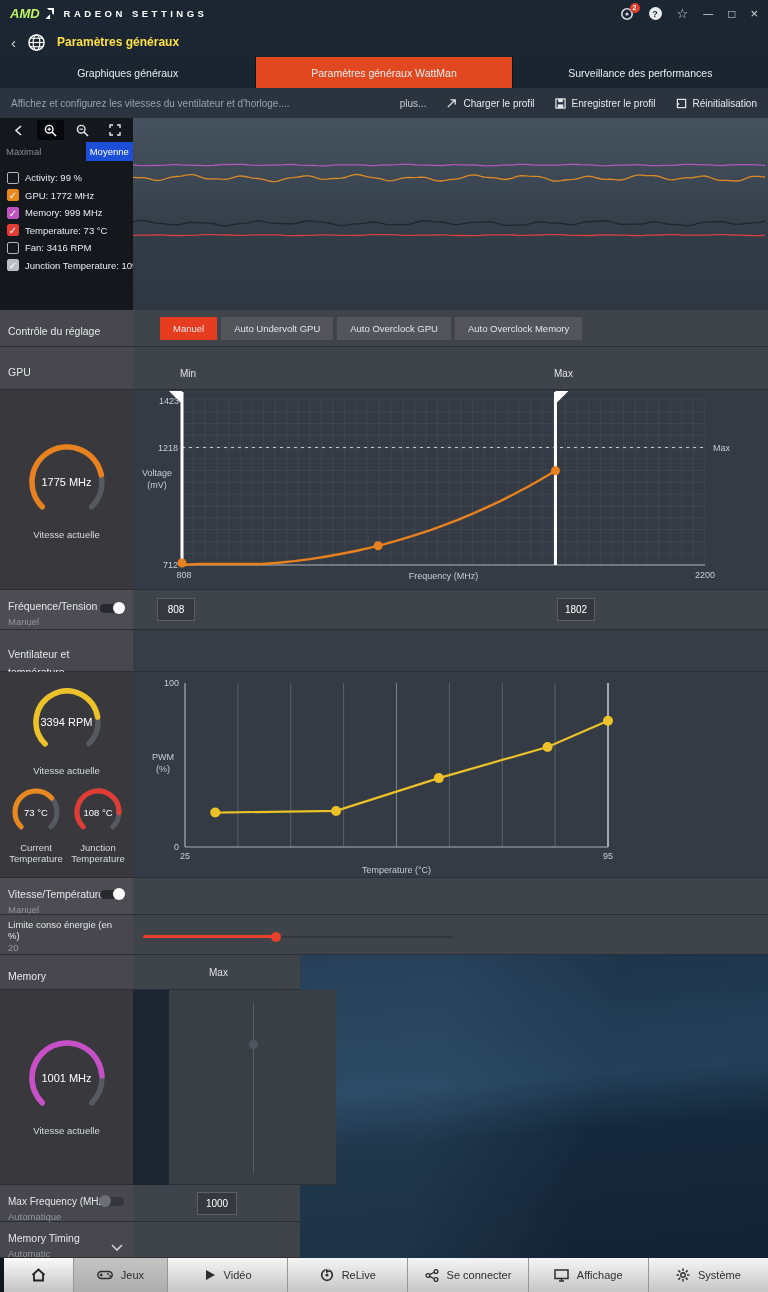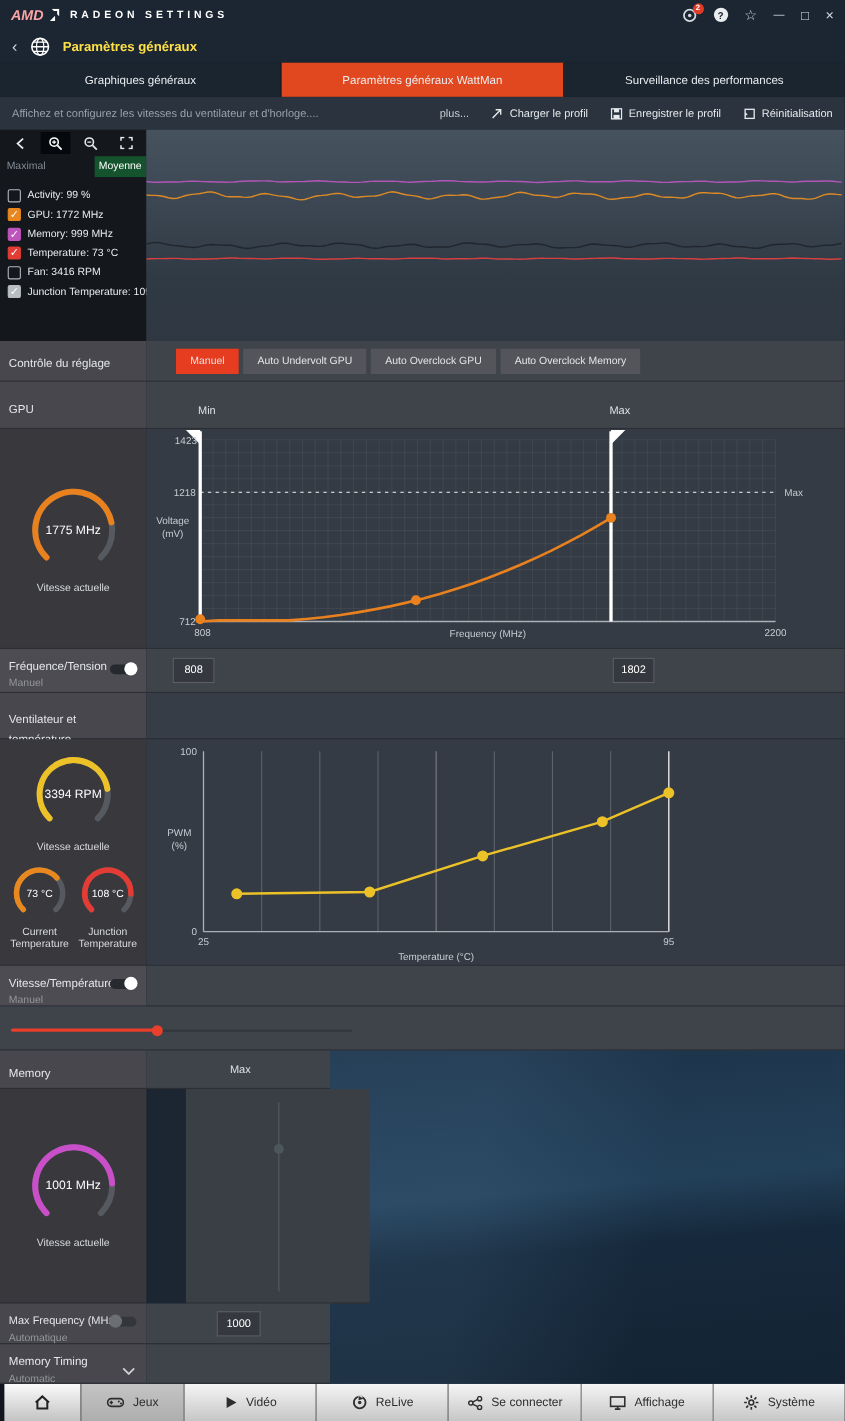--- a/index.html
+++ b/index.html
@@ -1,21 +1,21 @@
 <!DOCTYPE html>
 <html><head>
 <meta charset="utf-8">
 <style>
   html,body{margin:0;padding:0;}
   body{width:768px;height:1292px;background:#1c2632;font-family:"Liberation Sans",sans-serif;overflow:hidden;position:relative;}
   svg text{font-family:"Liberation Sans",sans-serif;}
   
   .titlebar{height:27px;display:flex;align-items:center;padding:0 10px;box-sizing:border-box;background:#1c2632;}
   .brandwrap{display:flex;align-items:center;gap:3px;}
-  .brand{color:#fca5a5;font-weight:bold;font-style:italic;font-size:13px;}
+  .brand{color:#bef264;font-weight:bold;font-style:italic;font-size:13px;}
   .apptitle{color:#fff;font-size:9.5px;font-weight:bold;letter-spacing:3.5px;margin-left:10px;}
   .win-icons{margin-left:auto;display:flex;align-items:center;gap:15px;color:#d4dae0;font-size:11px;}
   .notif{position:relative;width:14px;height:14px;}
   .badge{position:absolute;top:-4px;right:-6px;background:#e03c28;color:#fff;font-size:7px;width:10px;height:10px;border-radius:50%;display:flex;align-items:center;justify-content:center;font-weight:bold;}
   .helpcirc{width:13px;height:13px;border-radius:50%;background:#e9edf0;color:#1c2632;font-size:9px;font-weight:bold;display:flex;align-items:center;justify-content:center;}
   
   .crumbbar{height:30px;display:flex;align-items:center;gap:11px;padding:0 11px;box-sizing:border-box;background:#1c2632;}
   .back{color:#cfd6dc;font-size:15px;line-height:1;}
   .crumb-title{color:#fde047;font-size:12px;font-weight:bold;}
   
@@ -29,21 +29,21 @@
   .tool-btn{color:#e7eaed;display:flex;align-items:center;gap:6px;font-size:10px;cursor:default;white-space:nowrap;}
   .plus{color:#c8cdd2;}
   
   .monitor{height:192px;display:flex;}
   .legend-panel{width:133px;background:#14171c;display:flex;flex-direction:column;box-sizing:border-box;}
   .legend-tools{height:24px;display:flex;align-items:center;padding:0 5px;gap:5px;}
   .ltool{width:27px;height:20px;display:flex;align-items:center;justify-content:center;color:#e8eaec;}
   .ltool.pressed{background:#05080c;}
   .legend-tabs{height:19px;display:flex;font-size:9.5px;gap:38px;}
   .ltab{flex:1;display:flex;align-items:center;justify-content:center;color:#848c94;}
-  .ltab.active{background:#14532d;color:#fff;text-align:center;}
+  .ltab.active{background:#1d4ed8;color:#fff;text-align:center;}
   .legend-list{padding:8px 0 0 7px;}
   .legend-item{display:flex;align-items:center;gap:6px;height:17.5px;font-size:9.5px;color:#e8ebee;white-space:nowrap;}
   .chk{width:12px;height:12px;border:1px solid #b2b8be;border-radius:2px;font-size:10px;line-height:11px;text-align:center;color:#fff;box-sizing:border-box;flex:none;}
   .monitor-graph{flex:1;background:linear-gradient(#46535f,#303a45 70%,#2e3742);}
   
   .row{display:flex;}
   .label-cell{width:133px;box-sizing:border-box;padding:6px 8px;background:#47474d;border-bottom:1px solid #2b2e33;position:relative;flex:none;}
   .label-cell .t{color:#e4e6e8;font-size:10.5px;line-height:12px;}
   .label-cell .sub{color:#94979b;font-size:9.5px;margin-top:2px;}
   .content-cell{flex:1;background:#3f434a;border-bottom:1px solid #2b2e33;position:relative;box-sizing:border-box;}
@@ -451,20 +451,24 @@
     <span class="t">Vitesse/Température</span>
     <div class="sub">Manuel</div>
     <div class="toggle on" style="top:12px;">
         <span class="dot"></span>
       </div>
   </div>
   <div class="content-cell"></div>
 </div>
 
 <div class="row" style="height:40px;">
+  <div class="label-cell" style="padding-top:4px;">
+    <span class="t" style="font-size:9.5px;line-height:11px;display:block;width:110px;">Limite conso énergie (en %)</span>
+    <div class="sub" style="margin-top:1px;">20</div>
+  </div>
   <div class="content-cell">
     <div class="power-slider">
       <div class="ptrack"></div>
       <div class="pfill" id="pfill" style="width: 132px;"></div>
       <div class="phandle" id="phandle" style="left: 128px;"></div>
     </div>
   </div>
 </div>
 
 <div class="memsection">

